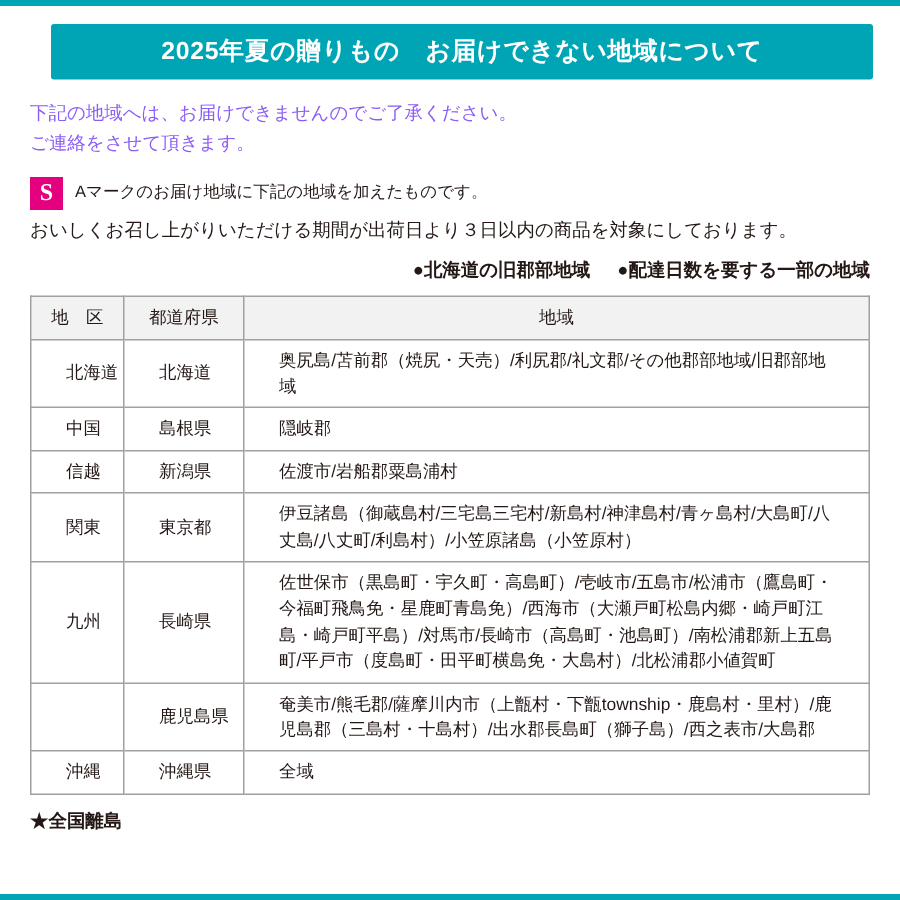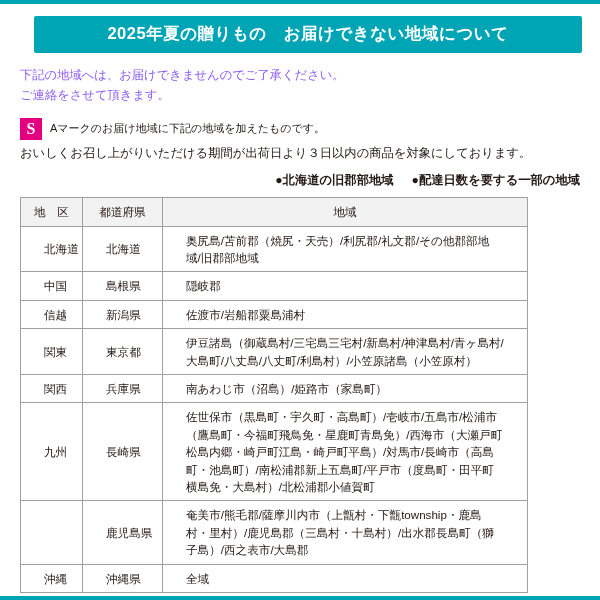--- a/index.html
+++ b/index.html
@@ -76,21 +76,21 @@
     font-size: 12.3px;
     font-weight: bold;
     text-align: right;
   }
   .bullets span.b2 {
     margin-left: 18px;
   }
   table.area-table {
     margin: 8px 20px 0 20px;
     border-collapse: collapse;
-    width: 508px;
+    width: 560px;
     table-layout: fixed;
   }
   table.area-table th,
   table.area-table td {
     border: 1px solid #9fa0a0;
     font-size: 11.6px;
     line-height: 1.5;
     padding: 5px 23px;
     vertical-align: middle;
   }
@@ -166,25 +166,20 @@
         <td class="c-dist">信越</td>
         <td class="c-pref">新潟県</td>
         <td class="c-area">佐渡市/岩船郡粟島浦村</td>
       </tr>
       <tr>
         <td class="c-dist">関東</td>
         <td class="c-pref">東京都</td>
         <td class="c-area">伊豆諸島（御蔵島村/三宅島三宅村/新島村/神津島村/青ヶ島村/大島町/八丈島/八丈町/利島村）/小笠原諸島（小笠原村）</td>
       </tr>
       <tr>
-        <td class="c-dist">関西</td>
-        <td class="c-pref">兵庫県</td>
-        <td class="c-area">南あわじ市（沼島）/姫路市（家島町）</td>
-      </tr>
-      <tr>
         <td class="c-dist">九州</td>
         <td class="c-pref">長崎県</td>
         <td class="c-area">佐世保市（黒島町・宇久町・高島町）/壱岐市/五島市/松浦市（鷹島町・今福町飛鳥免・星鹿町青島免）/西海市（大瀬戸町松島内郷・崎戸町江島・崎戸町平島）/対馬市/長崎市（高島町・池島町）/南松浦郡新上五島町/平戸市（度島町・田平町横島免・大島村）/北松浦郡小値賀町</td>
       </tr>
       <tr>
         <td class="c-dist"></td>
         <td class="c-pref">鹿児島県</td>
         <td class="c-area">奄美市/熊毛郡/薩摩川内市（上甑村・下甑township・鹿島村・里村）/鹿児島郡（三島村・十島村）/出水郡長島町（獅子島）/西之表市/大島郡</td>
       </tr>
       <tr>

